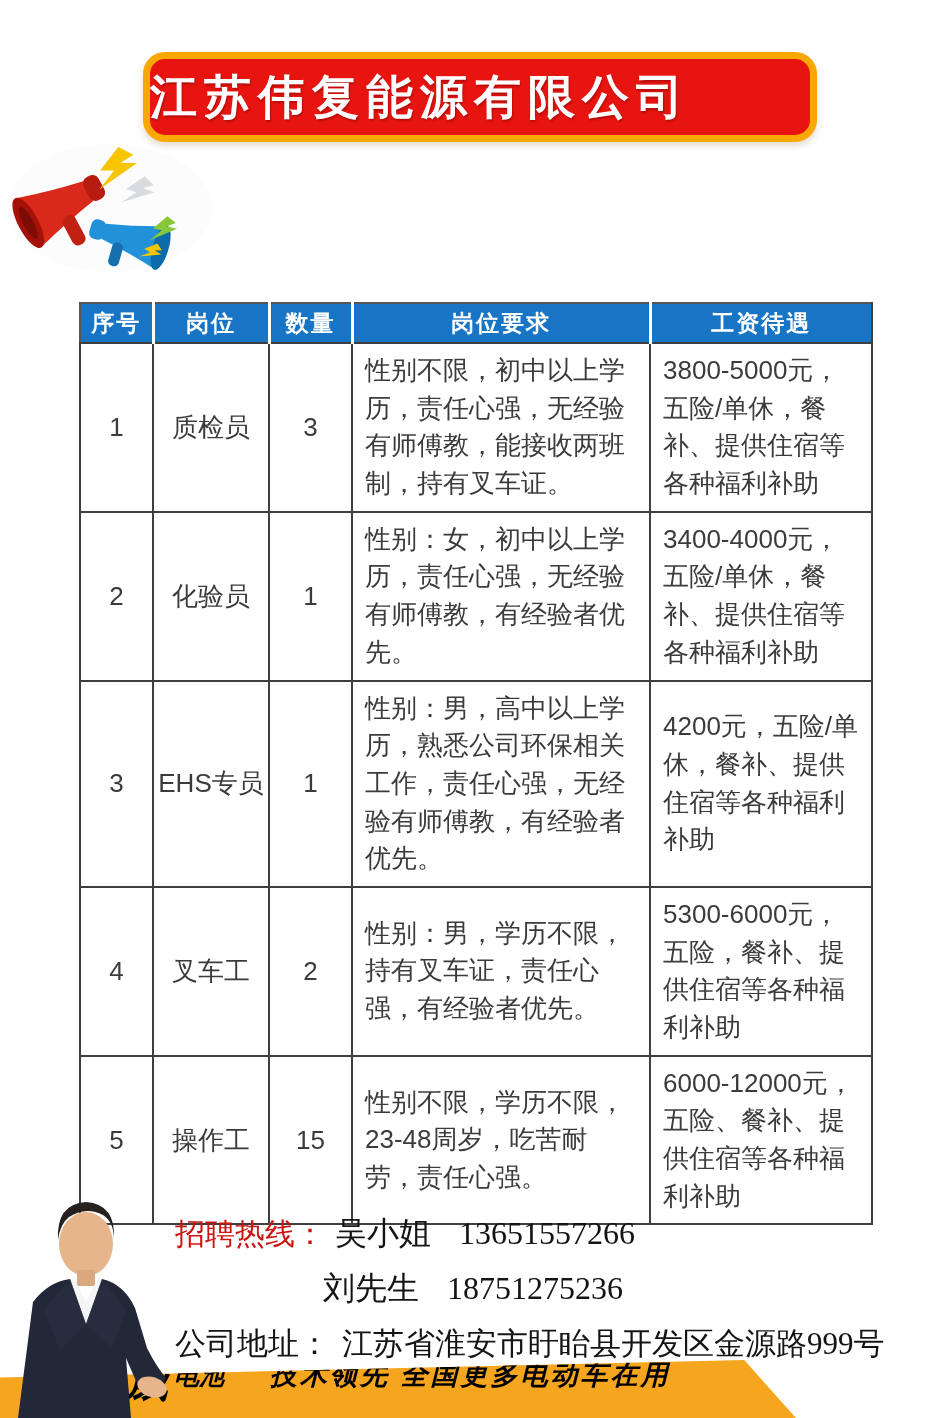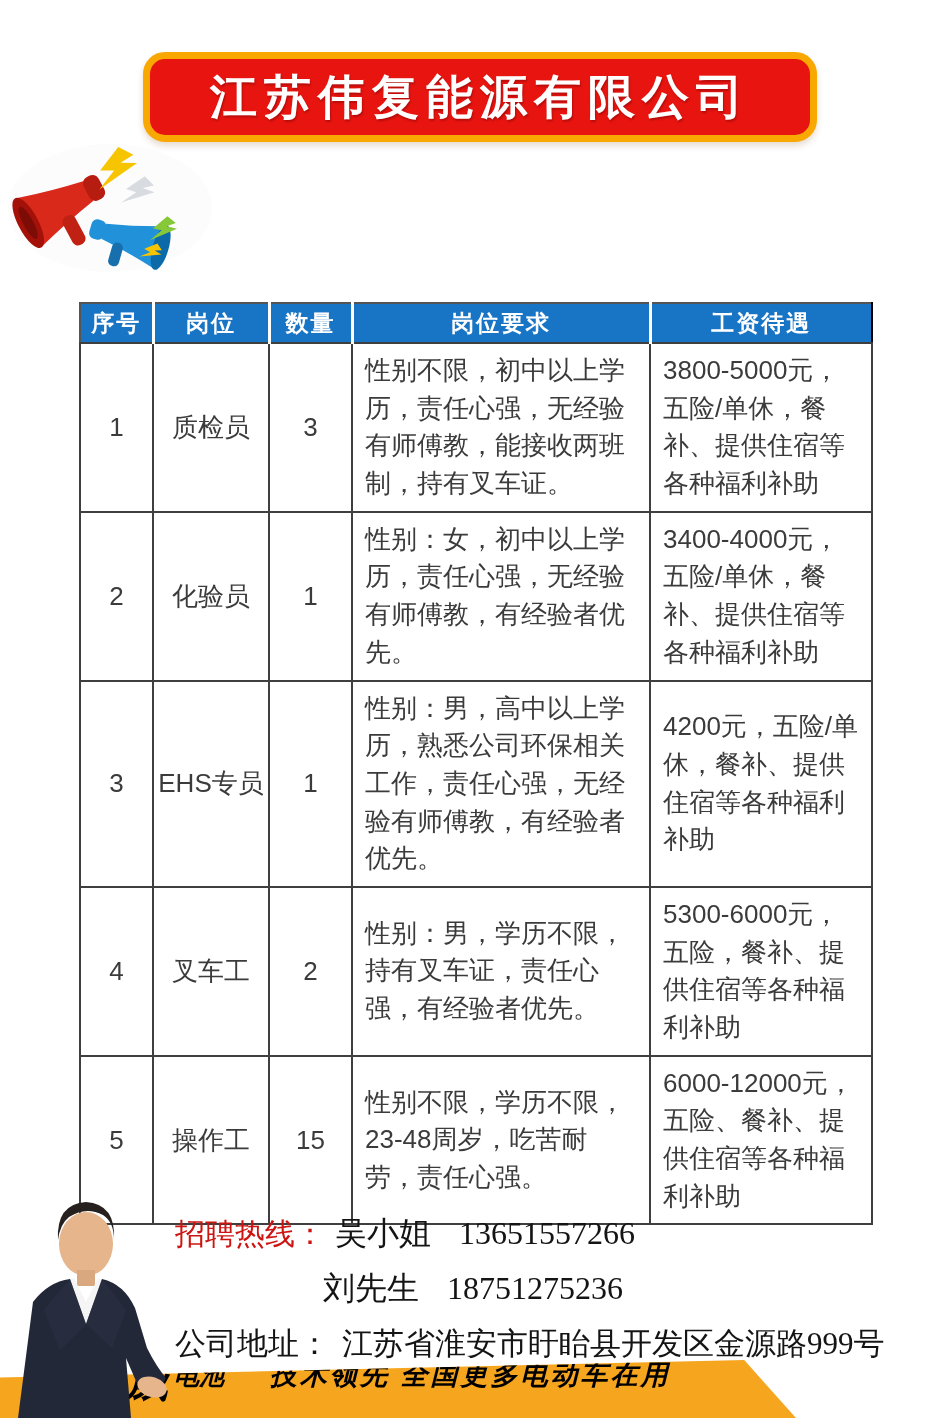--- a/index.html
+++ b/index.html
@@ -7,21 +7,21 @@
   .page {
     position:relative; width:944px; height:1418px; margin:0 auto;
     background:#ffffff; overflow:hidden;
     font-family:"Liberation Sans", sans-serif;
   }
 
   
   .company-banner{
     position:absolute; left:143px; top:52px; width:674px; height:90px;
     background:#e81410; border:7px solid #f8a800; border-radius:22px;
-    display:flex; align-items:center; justify-content:center;
+    display:flex; align-items:center; 
     box-shadow:0 4px 6px rgba(120,60,0,.18);
   }
   .company-banner .name{
     color:#ffffff; font-size:47px; font-weight:bold; letter-spacing:7px;
     text-shadow:1px 2px 2px rgba(90,0,0,.35); white-space:nowrap;
   }
 
   
   .megaphone-wrap{ position:absolute; left:5px; top:140px; width:215px; height:140px; }
   .poster-title{
@@ -42,21 +42,21 @@
   table.jobs col.c-no{width:73px} table.jobs col.c-pos{width:116px}
   table.jobs col.c-cnt{width:83px} table.jobs col.c-req{width:298px}
   table.jobs col.c-sal{width:222px}
   table.jobs thead tr{ height:40px; }
   table.jobs th{
     background:#1874c4; color:#ffffff; font-size:23px; font-weight:600;
     letter-spacing:2px; border-top:2px solid #555; border-bottom:2px solid #3f3f3f;
     border-left:3px solid #ffffff; border-right:3px solid #ffffff;
   }
   table.jobs th:first-child{ border-left:2px solid #555; }
-  table.jobs th:last-child{ border-right:2px solid #000000; }
+  table.jobs th:last-child{ border-right:2px solid #404040; }
   table.jobs td{
     border:2px solid #3f3f3f; font-size:26px; vertical-align:middle;
   }
   table.jobs tbody tr{ height:165px; }
   table.jobs tbody tr:nth-child(3){ height:168px; }
   td.center{ text-align:center; font-size:27px; }
   td.text{ padding:8px 10px 8px 12px; line-height:1.45; text-align:left; }
 
   
   .contact{

